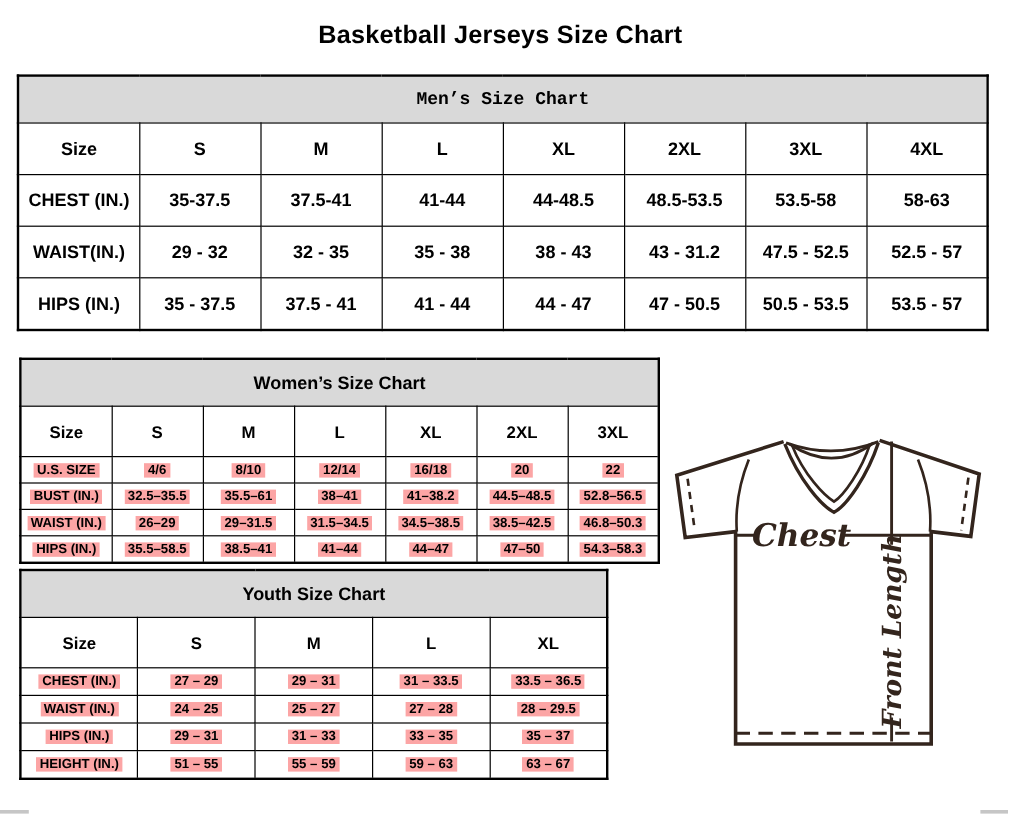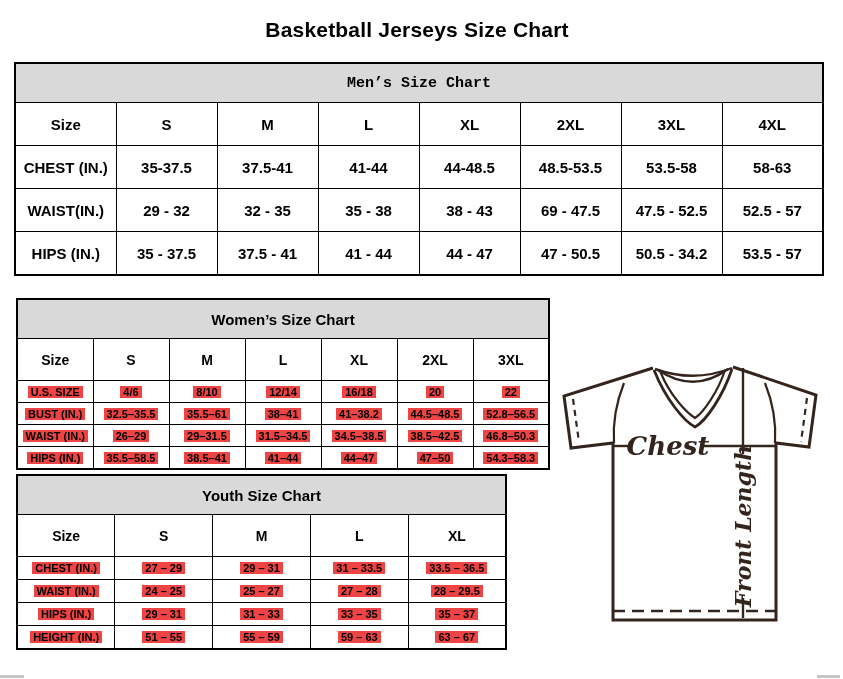--- a/index.html
+++ b/index.html
@@ -20,21 +20,21 @@
   .youth .tbl-title{height:38px;}
   .mens  tr.hdr td{height:42px;font-size:15px;}
   .womens tr.hdr td{height:41px;font-size:14px;}
   .youth tr.hdr td{height:41px;font-size:14px;}
   .mens  tr.data td{height:42px;font-size:15px;}
   .womens tr.data td{height:21px;font-size:11px;}
   .youth tr.data td{height:22px;font-size:11px;}
   .mens  tr.hdr td:first-child{width:117px;}
   .womens tr.hdr td:first-child{width:84px;}
   .youth tr.hdr td:first-child{width:111px;}
-  .womens tr.data .hl,.youth tr.data .hl{background:#ef4444;padding:0 3px;}
+  .womens tr.data .hl,.youth tr.data .hl{background:#fca5a5;padding:0 3px;}
   .jersey{position:absolute;left:556px;top:358px;width:285px;height:300px;}
   .jersey path,.jersey line{fill:none;stroke:#33251d;}
   .jersey text{fill:#33251d;font-family:"DejaVu Serif",serif;font-style:italic;font-weight:bold;}
   .frag{position:absolute;height:3px;background:#c6c6c6;}
   .frag-left{left:0;top:675px;width:24px;}
   .frag-right{left:817px;top:675px;width:23px;}
 </style>
 </head>
 <body>
 
@@ -67,32 +67,32 @@
             <td><span class="hl">48.5-53.5</span></td>
             <td><span class="hl">53.5-58</span></td>
             <td><span class="hl">58-63</span></td>
           </tr>
           <tr class="data">
             <td><span class="hl">WAIST(IN.)</span></td>
             <td><span class="hl">29 - 32</span></td>
             <td><span class="hl">32 - 35</span></td>
             <td><span class="hl">35 - 38</span></td>
             <td><span class="hl">38 - 43</span></td>
-            <td><span class="hl">69 - 47.5</span></td>
+            <td><span class="hl">43 - 31.2</span></td>
             <td><span class="hl">47.5 - 52.5</span></td>
             <td><span class="hl">52.5 - 57</span></td>
           </tr>
           <tr class="data">
             <td><span class="hl">HIPS (IN.)</span></td>
             <td><span class="hl">35 - 37.5</span></td>
             <td><span class="hl">37.5 - 41</span></td>
             <td><span class="hl">41 - 44</span></td>
             <td><span class="hl">44 - 47</span></td>
             <td><span class="hl">47 - 50.5</span></td>
-            <td><span class="hl">50.5 - 34.2</span></td>
+            <td><span class="hl">50.5 - 53.5</span></td>
             <td><span class="hl">53.5 - 57</span></td>
           </tr>
         </tbody>
       </table>
     </div>
   <div class="tbl-wrap womens">
       <table class="sizes">
         <tbody>
           <tr>
             <td colspan="7" class="tbl-title">Women’s Size Chart</td>

